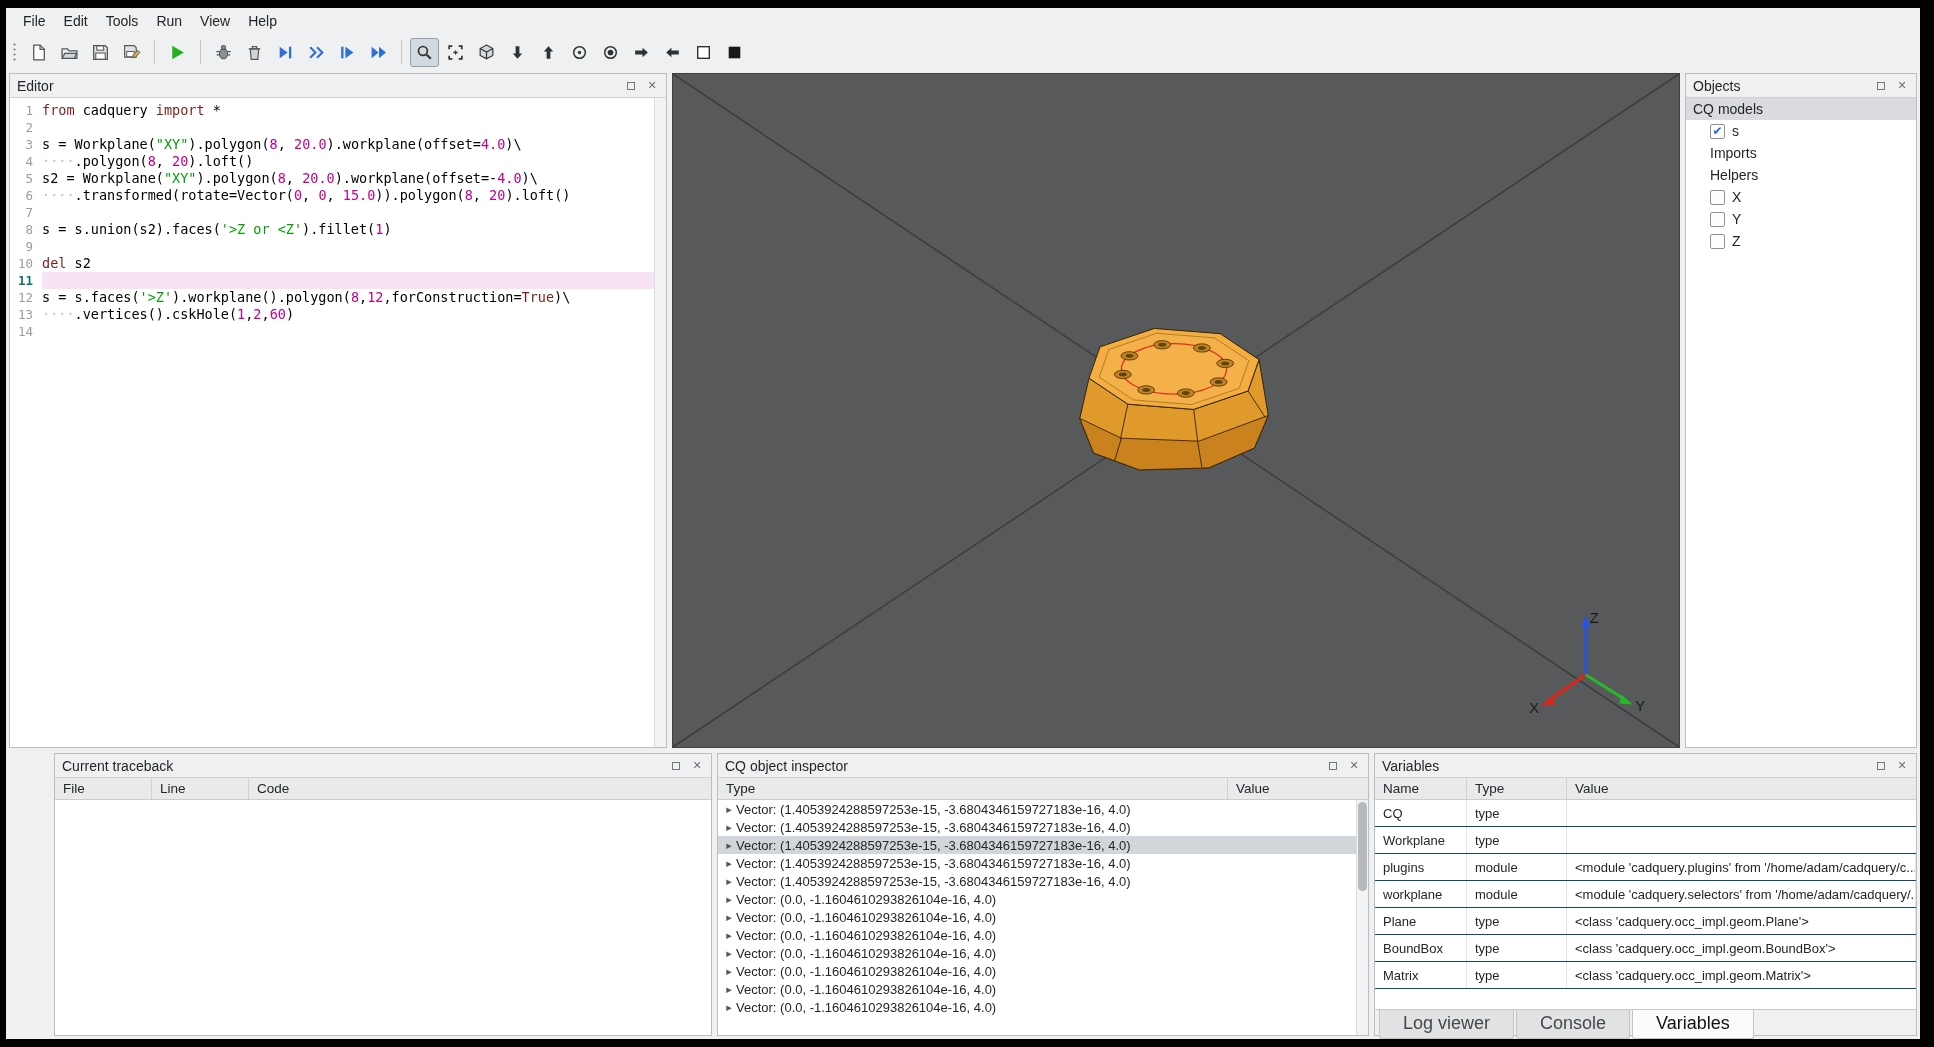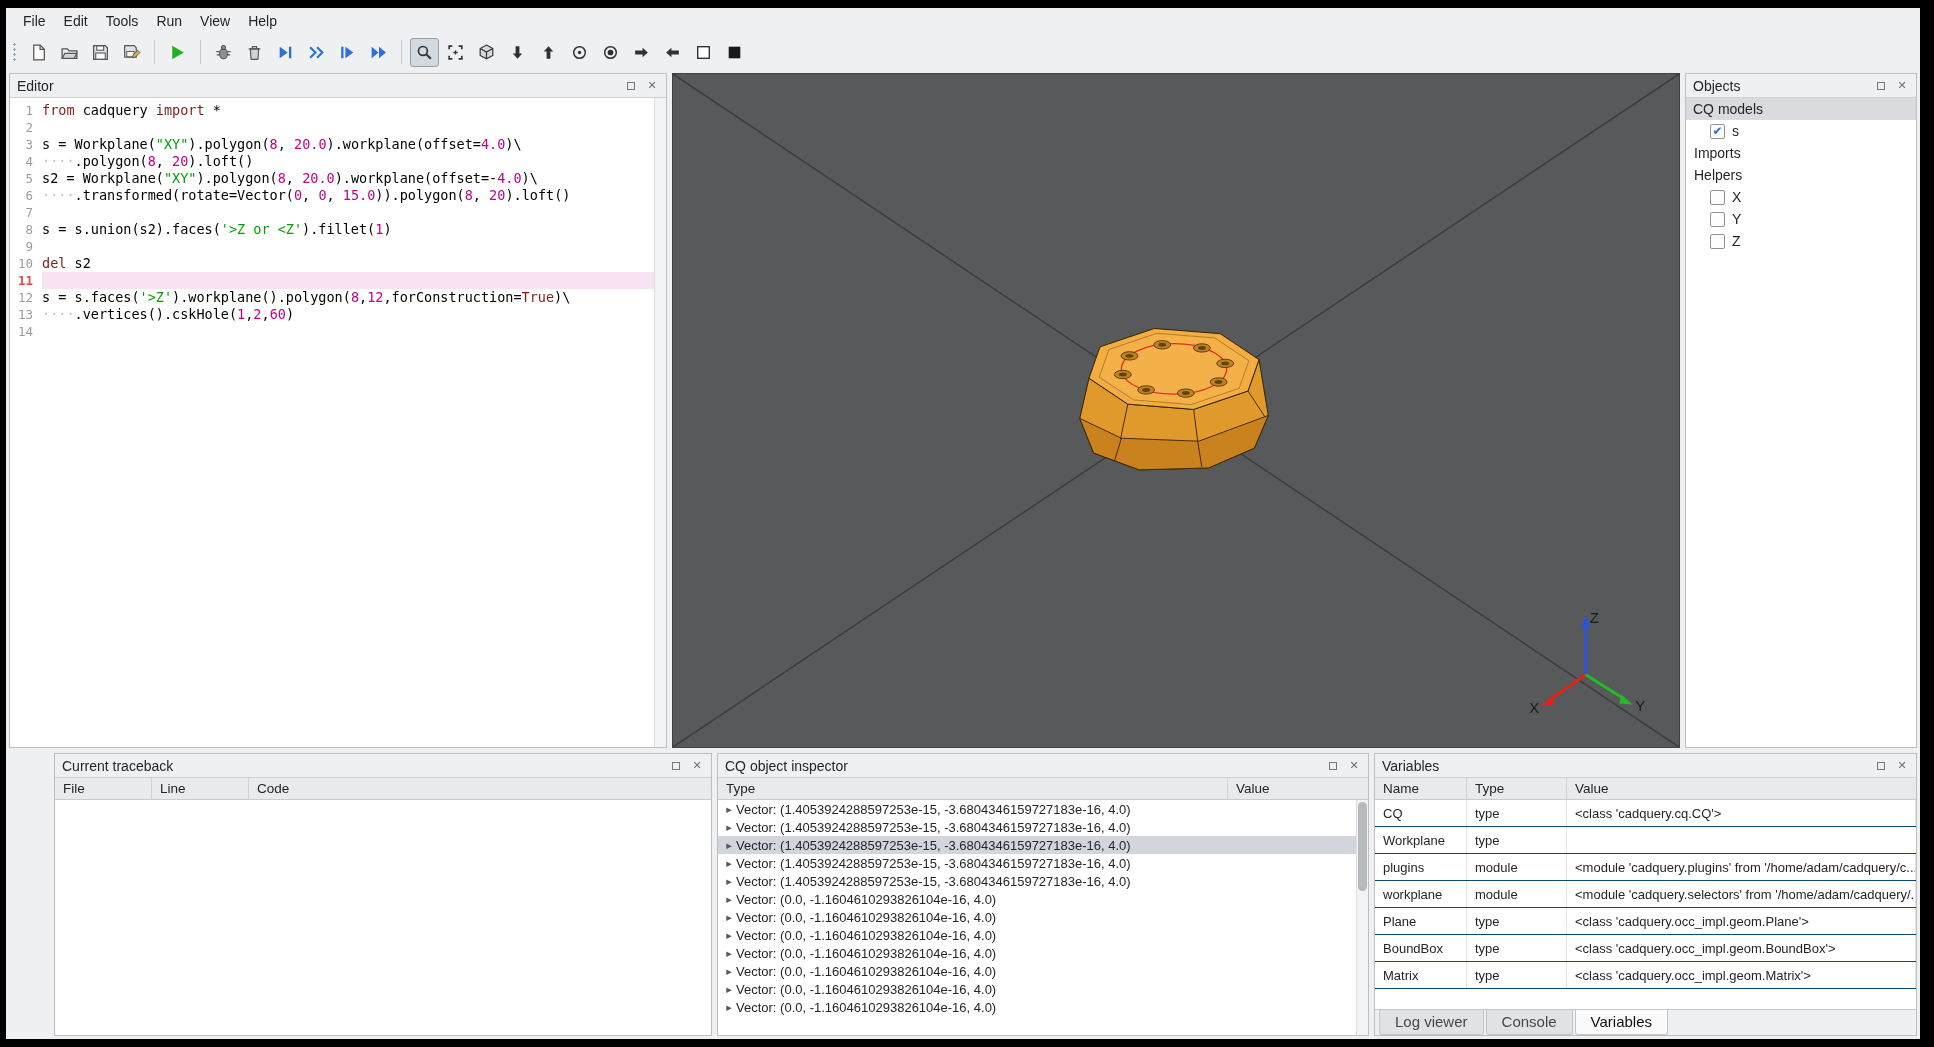--- a/index.html
+++ b/index.html
@@ -39,35 +39,35 @@
   
   #editor-panel { width:658px; flex:none; }
   .editor-body { flex:1; position:relative; overflow:hidden; background:#fff; padding-top:4px; }
   .editor-scrollbar { position:absolute; right:0; top:0; bottom:0; width:12px;
                       background:#f2f3f4; border-left:1px solid #dcdedf; }
   .code-line { display:flex; height:17px; line-height:17px;
                font-family:"DejaVu Sans Mono", monospace; font-size:13.5px; white-space:pre; }
   .code-line.current { background:#f7e3f2; }
   .line-num { flex:none; width:32px; text-align:right; padding-right:9px; color:#9a9da0;
               font-size:12.5px; background:#fff; }
-  .code-line.current .line-num { color:#ef4444; font-weight:bold; }
+  .code-line.current .line-num { color:#0f766e; font-weight:bold; }
   .tok-kw { color:#7f1d1d; }
   .tok-str { color:#00a000; }
   .tok-num { color:#c4008a; }
   .tok-pl { color:#000; }
   .tok-ws { color:#c0c2c4; }
 
   
   #viewport { flex:1; position:relative; background:#58595b; border:1px solid #3f4041; min-width:0; }
   #viewport svg { position:absolute; inset:0; width:100%; height:100%; }
 
   
   #objects-panel { width:232px; flex:none; }
   .tree { flex:1; overflow:hidden; }
-  .tree-row { height:22px; display:flex; align-items:center; padding-left:8px; font-size:14px; }
+  .tree-row { height:22px; display:flex; align-items:center; padding-left:24px; font-size:14px; }
   .tree-row.tree-header { background:#d9dbde; padding-left:7px; }
   .tree-row.indent { padding-left:24px; }
   .cb { width:15px; height:15px; flex:none; border:1px solid #8f9294; border-radius:2px;
         background:#fdfdfd; margin-right:7px; font-size:12px; line-height:13px;
         text-align:center; color:#2d6bce; }
 
   
   .thead { display:flex; flex:none; background:#e9eaeb; border-bottom:1px solid #c9cbcd; font-size:13.5px; }
   .th { padding:3px 8px; border-right:1px solid #cfd1d3; overflow:hidden; white-space:nowrap; }
 
@@ -91,21 +91,21 @@
 
   
   #variables-panel { flex:1; }
   .var-name { width:92px; flex:none; } .var-type { width:100px; flex:none; } .var-value { flex:1; border-right:none; }
   .vars-body { flex:1; overflow:hidden; }
   .var-row { height:27px; display:flex; align-items:flex-end; border-bottom:1px solid #0c4a6e; font-size:13px; }
   .var-cell { padding:0 8px; border-right:1px solid #e4e5e6; overflow:hidden;
               white-space:nowrap; text-overflow:ellipsis; height:100%; display:flex; align-items:center; }
   .tabsbar { height:26px; flex:none; background:#eff0f1; border-top:1px solid #c6c8ca;
              display:flex; align-items:flex-start; padding-left:4px; gap:2px; }
-  .tab { padding:3px 15px 4px; font-size:15px; background:#e0e2e4; color:#45484b;
+  .tab { padding:3px 23px 4px; font-size:18px; background:#e0e2e4; color:#45484b;
          border:1px solid #c2c4c6; border-top:none; border-radius:0 0 3px 3px; }
   .tab.active { background:#fbfbfb; color:#111; }
 </style>
 </head>
 <body>
 
 <div id="window">
 
   <div class="menubar">
     <span class="menu-item">File</span>
@@ -506,21 +506,20 @@
         </div>
         <div class="thead">
           <span class="th var-name">Name</span>
           <span class="th var-type">Type</span>
           <span class="th var-value">Value</span>
         </div>
         <div class="vars-body" id="variables-rows">
             <div class="var-row">
               <span class="var-cell var-name">CQ</span>
               <span class="var-cell var-type">type</span>
-              <span class="var-cell var-value">&lt;class 'cadquery.cq.CQ'&gt;</span>
             </div>
             <div class="var-row">
               <span class="var-cell var-name">Workplane</span>
               <span class="var-cell var-type">type</span>
             </div>
             <div class="var-row">
               <span class="var-cell var-name">plugins</span>
               <span class="var-cell var-type">module</span>
               <span class="var-cell var-value">&lt;module 'cadquery.plugins' from '/home/adam/cadquery/c...</span>
             </div>

